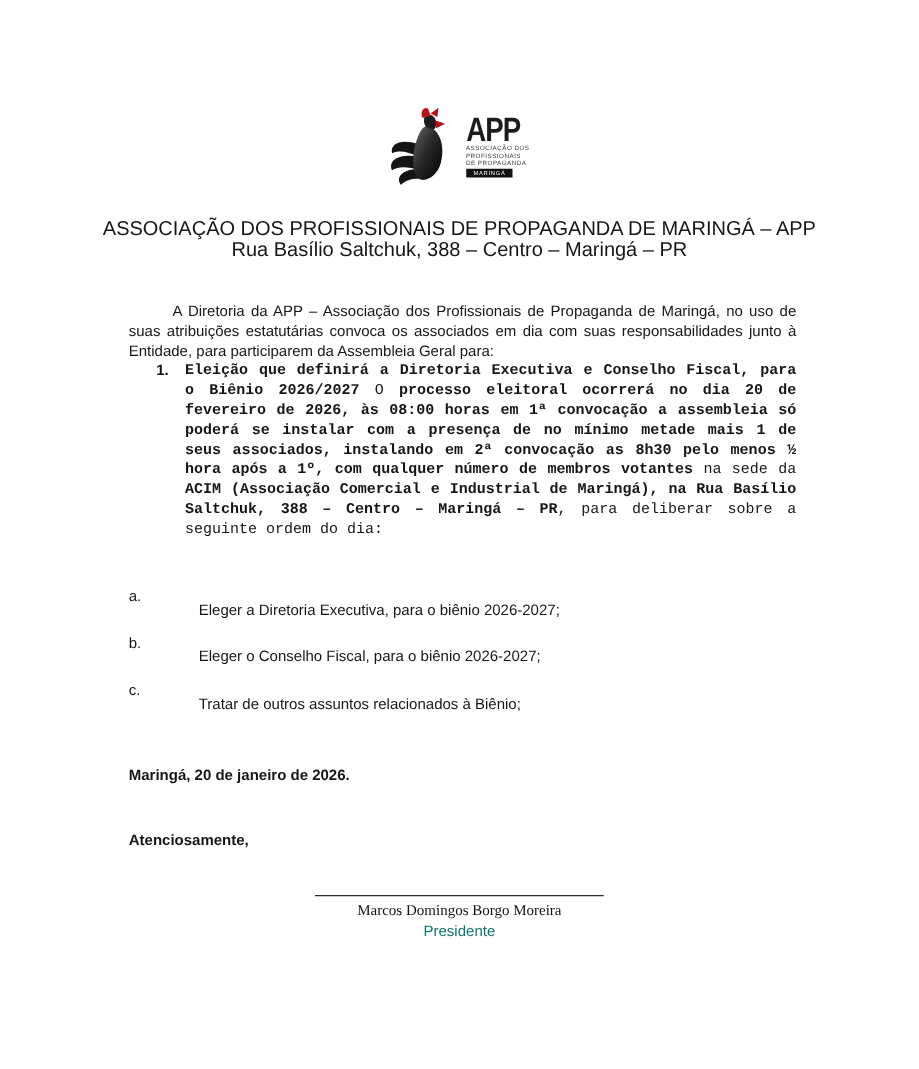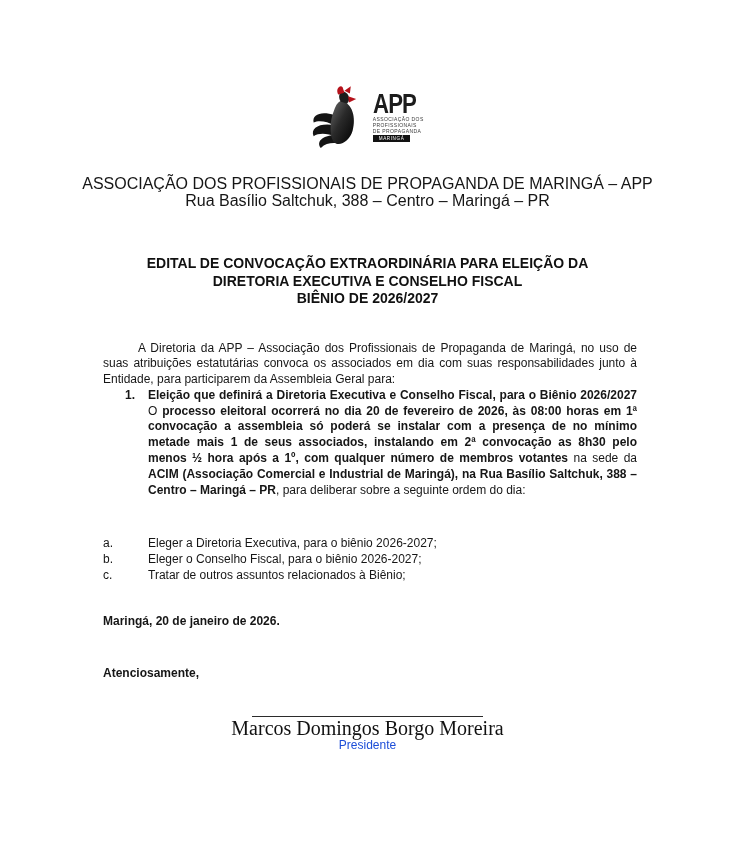--- a/index.html
+++ b/index.html
@@ -28,32 +28,32 @@
     font-size:4.6px; line-height:7px; padding:0 6px; letter-spacing:0.6px;
   }
   
   .org-header { margin-top:24px; text-align:center; font-size:16px; line-height:16.5px; color:#161616; }
   .doc-title  { margin-top:46px; text-align:center; font-weight:bold; font-size:14px; line-height:17.5px; color:#111; }
   
   .content { margin-left:103px; margin-right:98px; font-size:12px; line-height:15.8px; color:#161616; }
   .intro { margin:33px 0 0 0; text-align:justify; text-indent:35px; }
   .item1 { display:flex; margin:0 0 0 22px; }
   .item1-num { width:23px; flex:0 0 23px; font-weight:bold; }
-  .item1-text { flex:1; text-align:justify; margin:0; }
+  .item1-text { flex:1; text-align:justify; margin:0;font-family:Liberation Mono, monospace; }
   .abc-list { margin-top:38px; }
   .abc-row { display:flex; }
   .abc-letter { width:45px; flex:0 0 45px; }
-  .abc-text { flex:1; margin:0; }
+  .abc-text { flex:1; margin:11px; }
   .date-line { margin:30px 0 0 0;font-weight:bold; }
   .closing   { margin:36px 0 0 0;font-weight:bold; }
   
   .signature { margin-top:35px; text-align:center; }
   .sig-line  { width:231px; height:0; border-top:1.2px solid #2b2b2b; margin:0 auto; }
-  .sig-name  { font-family:"Liberation Serif", serif; font-size:20px; line-height:19px; margin-top:2px; color:#111; }
-  .sig-role  { font-size:12px; line-height:15px; color:#1d4ed8; }
+  .sig-name  { font-family:"Liberation Serif", serif; font-size:12px; line-height:19px; margin-top:2px; color:#111; }
+  .sig-role  { font-size:12px; line-height:15px; color:#0f766e; }
 </style>
 </head>
 <body>
 
 <div class="page">
 
   <div class="logo-wrap">
     <div class="logo">
       <span>
         <svg width="58" height="68" viewBox="0 0 64 72" aria-hidden="true">
@@ -87,25 +87,20 @@
         <div class="logo-badge">MARINGÁ</div>
       </div>
     </div>
   </div>
 
   <div class="org-header">
     <div>ASSOCIAÇÃO DOS PROFISSIONAIS DE PROPAGANDA DE MARINGÁ – APP</div>
     <div>Rua Basílio Saltchuk, 388 – Centro – Maringá – PR</div>
   </div>
 
-  <div class="doc-title">
-    <div>EDITAL DE CONVOCAÇÃO EXTRAORDINÁRIA PARA ELEIÇÃO DA</div>
-    <div>DIRETORIA EXECUTIVA E CONSELHO FISCAL</div>
-    <div>BIÊNIO DE 2026/2027</div>
-  </div>
 
   <div class="content">
 
     <p class="intro">A Diretoria da APP – Associação dos Profissionais de Propaganda de Maringá, no uso de suas atribuições estatutárias convoca os associados em dia com suas responsabilidades junto à Entidade, para participarem da Assembleia Geral para:</p>
 
     <div class="item1">
       <span class="item1-num">1.</span>
       <p class="item1-text"><span style="font-weight: bold;">Eleição que definirá a Diretoria Executiva e Conselho Fiscal, para o Biênio 2026/2027 </span><span>O </span><span style="font-weight: bold;">processo eleitoral ocorrerá no dia 20 de fevereiro de 2026, às 08:00 horas em 1ª convocação a assembleia só poderá se instalar com a presença de no mínimo metade mais 1 de seus associados, instalando em 2ª convocação as 8h30 pelo menos ½ hora após a 1º, com qualquer número de membros votantes </span><span>na sede da </span><span style="font-weight: bold;">ACIM (Associação Comercial e Industrial de Maringá), na Rua Basílio Saltchuk, 388 – Centro – Maringá – PR</span><span>, para deliberar sobre a seguinte ordem do dia:</span></p>
     </div>
 

